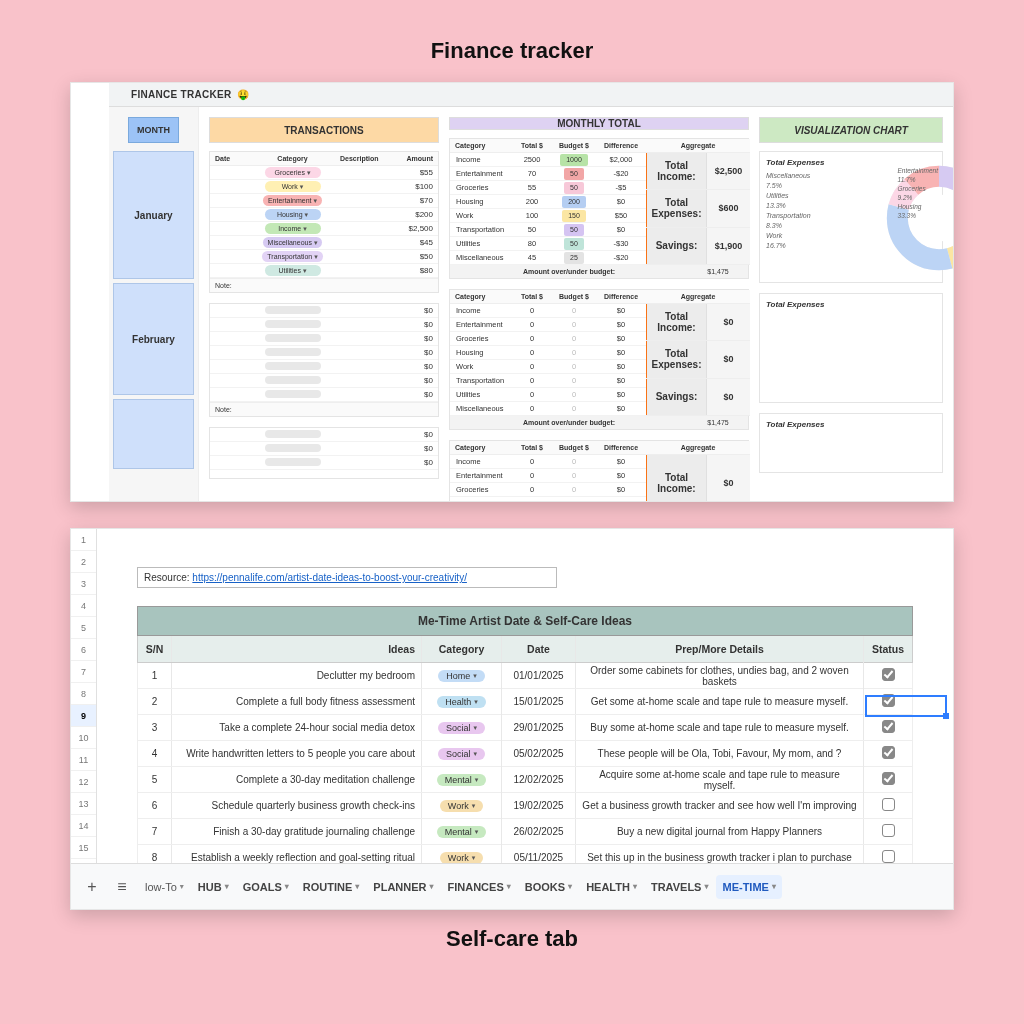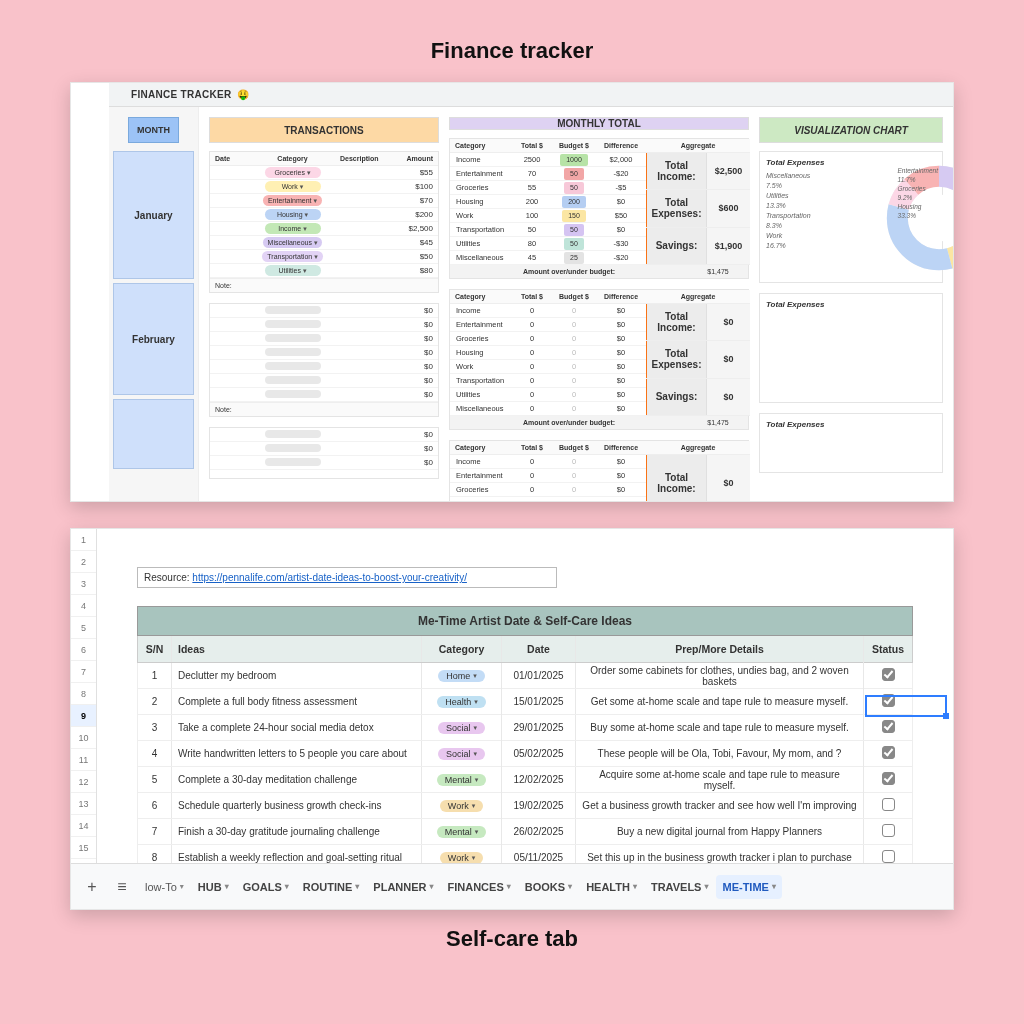--- a/index.html
+++ b/index.html
@@ -84,21 +84,21 @@
   .sc-gutter .sel{background:#e8f1ff;color:#000;font-weight:600}
   .sc-content{position:absolute;left:26px;right:0;top:0;bottom:46px;background:#fff;overflow:hidden}
   .sc-res{margin:38px 40px 0 40px;border:1px solid #bbb;padding:4px 6px;font-size:10px;width:420px}
   .sc-res a{color:#1761c7}
   .sc-table{margin:18px 40px 0 40px;font-size:11px}
   .sc-title{background:#a8c4be;border:1px solid #999;padding:7px;text-align:center;font-weight:700;font-size:12px}
   .sc-hdr{display:flex;background:#e6eeec;border:1px solid #ccc;border-top:none;font-weight:700;font-size:10.5px}
   .sc-hdr>div,.sc-row>div{padding:7px 6px;border-right:1px solid #e8e8e8}
   .sc-row{display:flex;border:1px solid #eee;border-top:none;align-items:center;font-size:10px;height:26px}
   .c-sn{width:34px;text-align:center}
-  .c-idea{width:250px;text-align:left}
+  .c-idea{width:250px;text-align:right}
   .c-cat{width:80px;text-align:center}
   .c-date{width:74px;text-align:center}
   .c-prep{flex:1;text-align:center}
   .c-stat{width:48px;text-align:center;border-right:none!important}
   .sc-pill{display:inline-flex;align-items:center;border-radius:9px;padding:1px 8px;font-size:9px}
   .sc-pill .caret{margin-left:3px;font-size:7px;color:#555}
   .chk{width:13px;height:13px;display:inline-block;border:1.4px solid #888;border-radius:3px;position:relative}
   .chk.on{background:#888;border-color:#888}
   .chk.on:after{content:"";position:absolute;left:3px;top:0;width:3px;height:7px;border:solid #fff;border-width:0 2px 2px 0;transform:rotate(40deg)}
 

